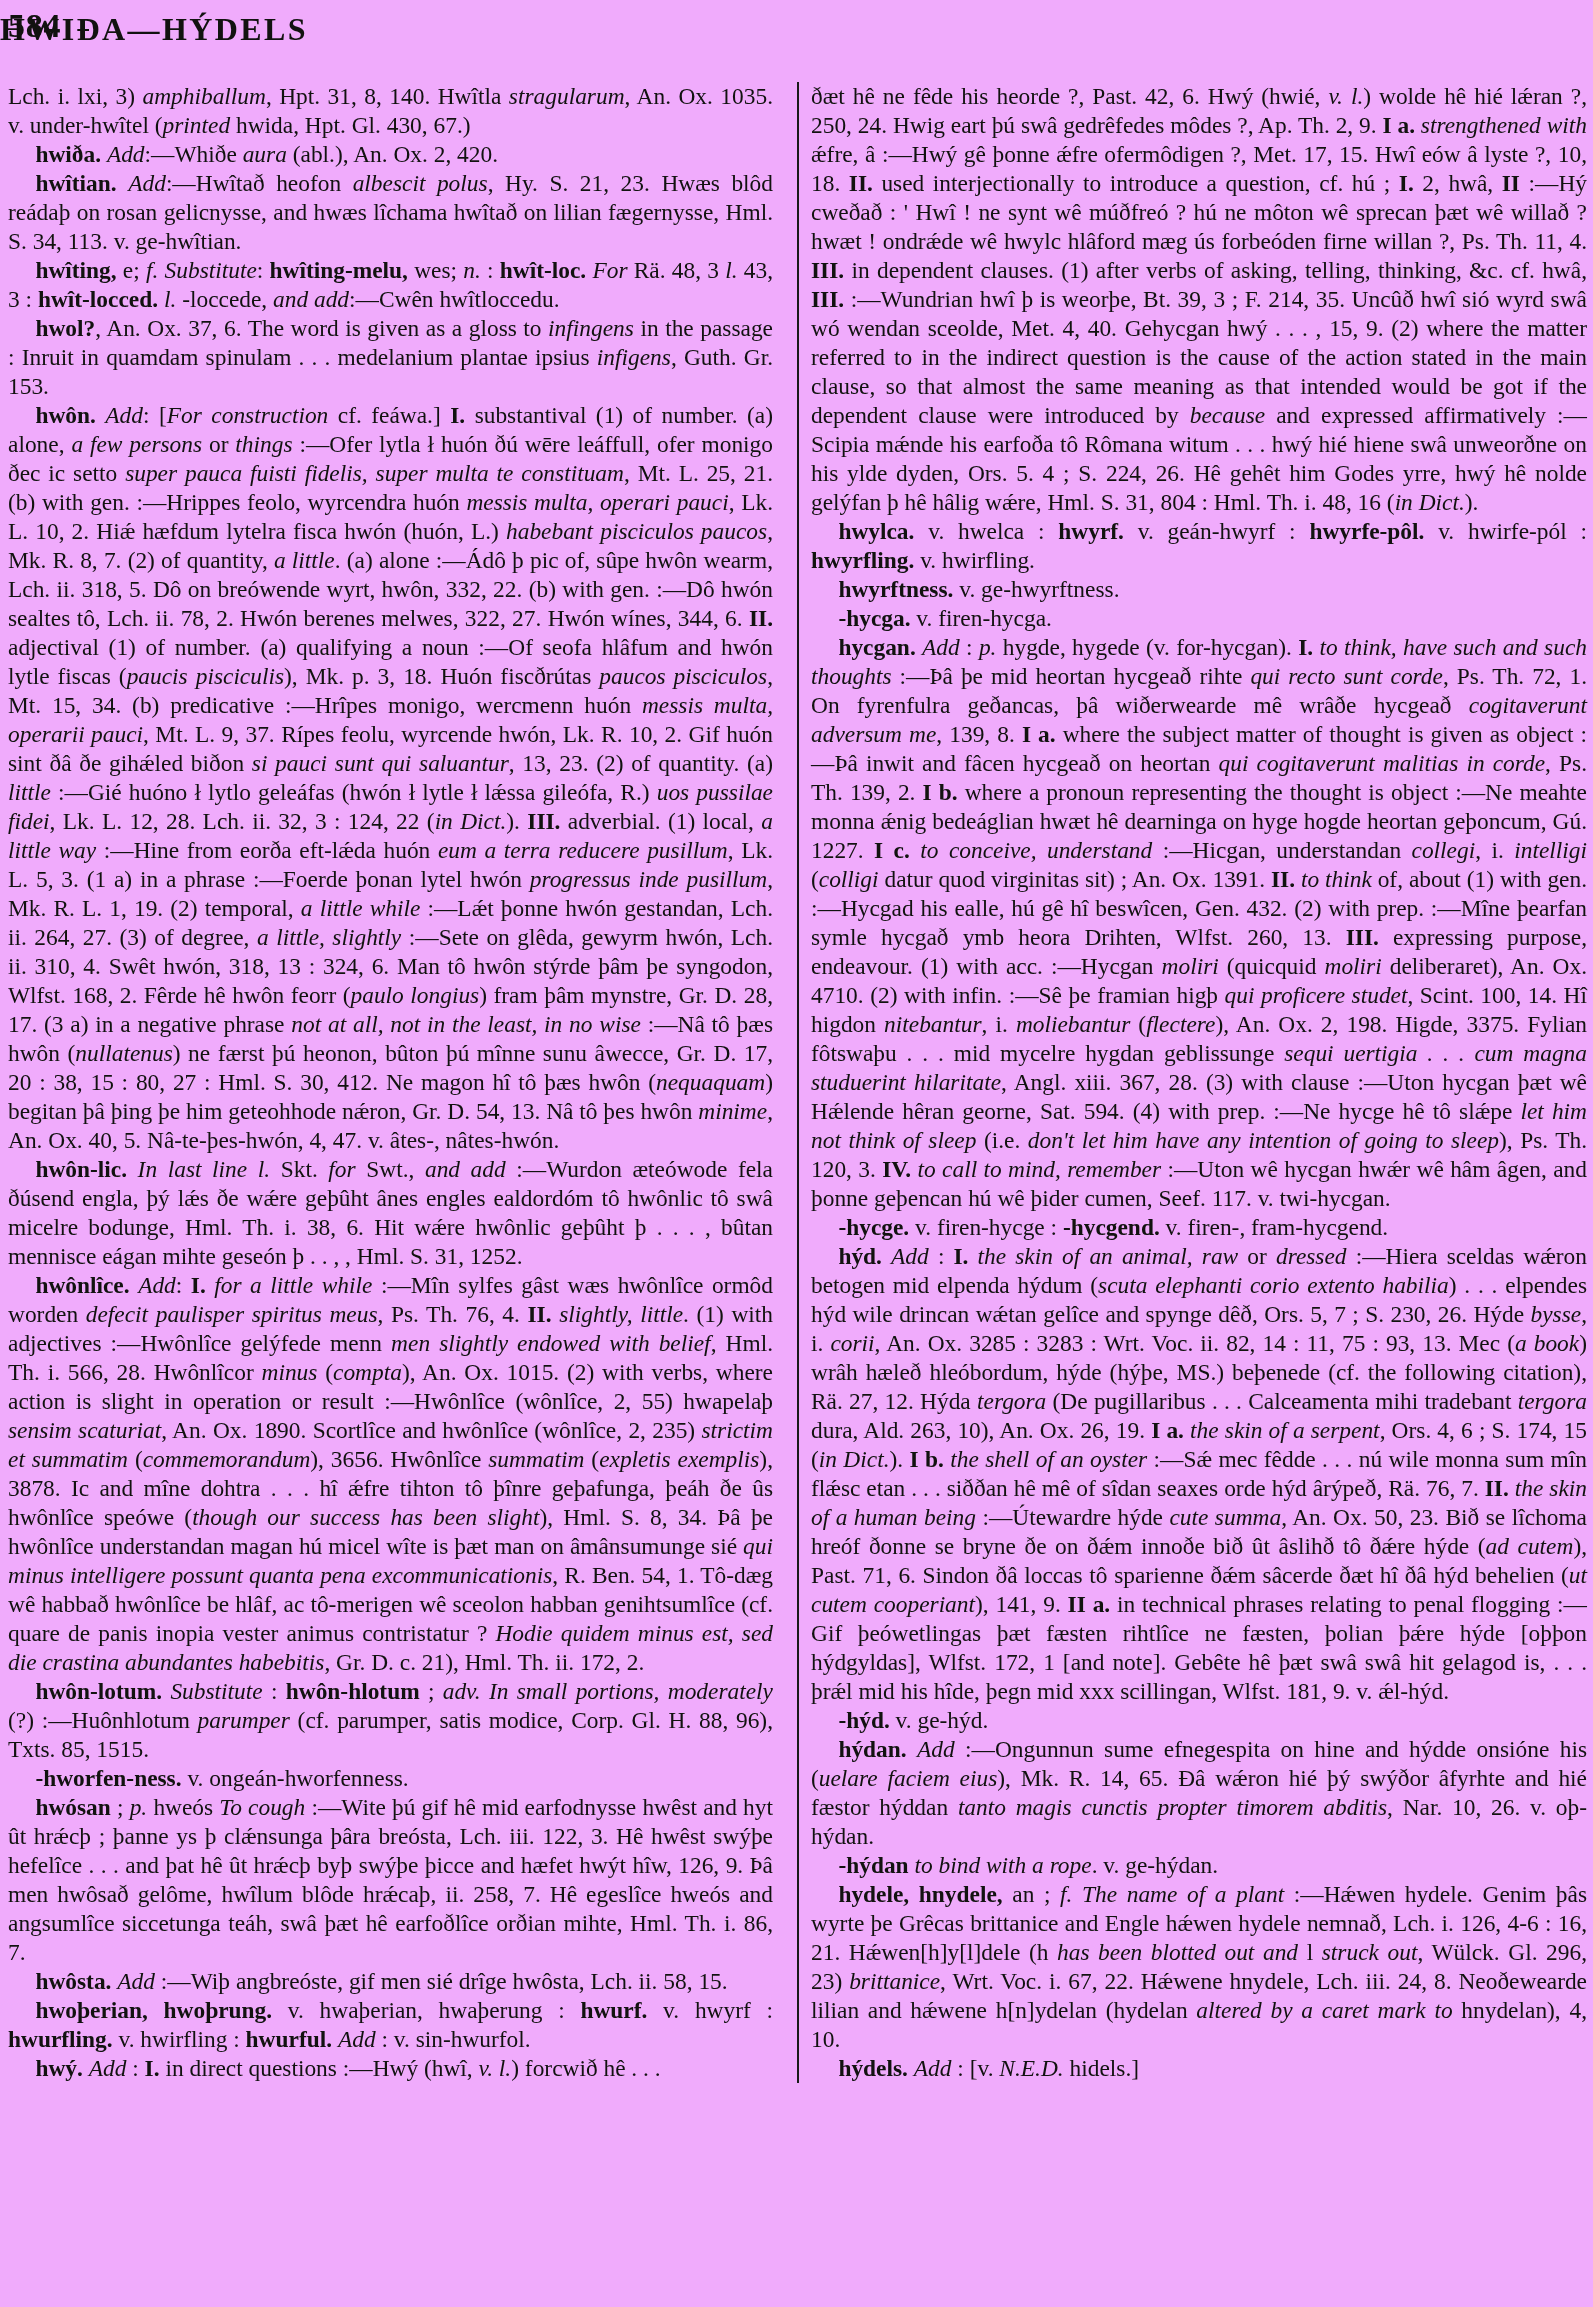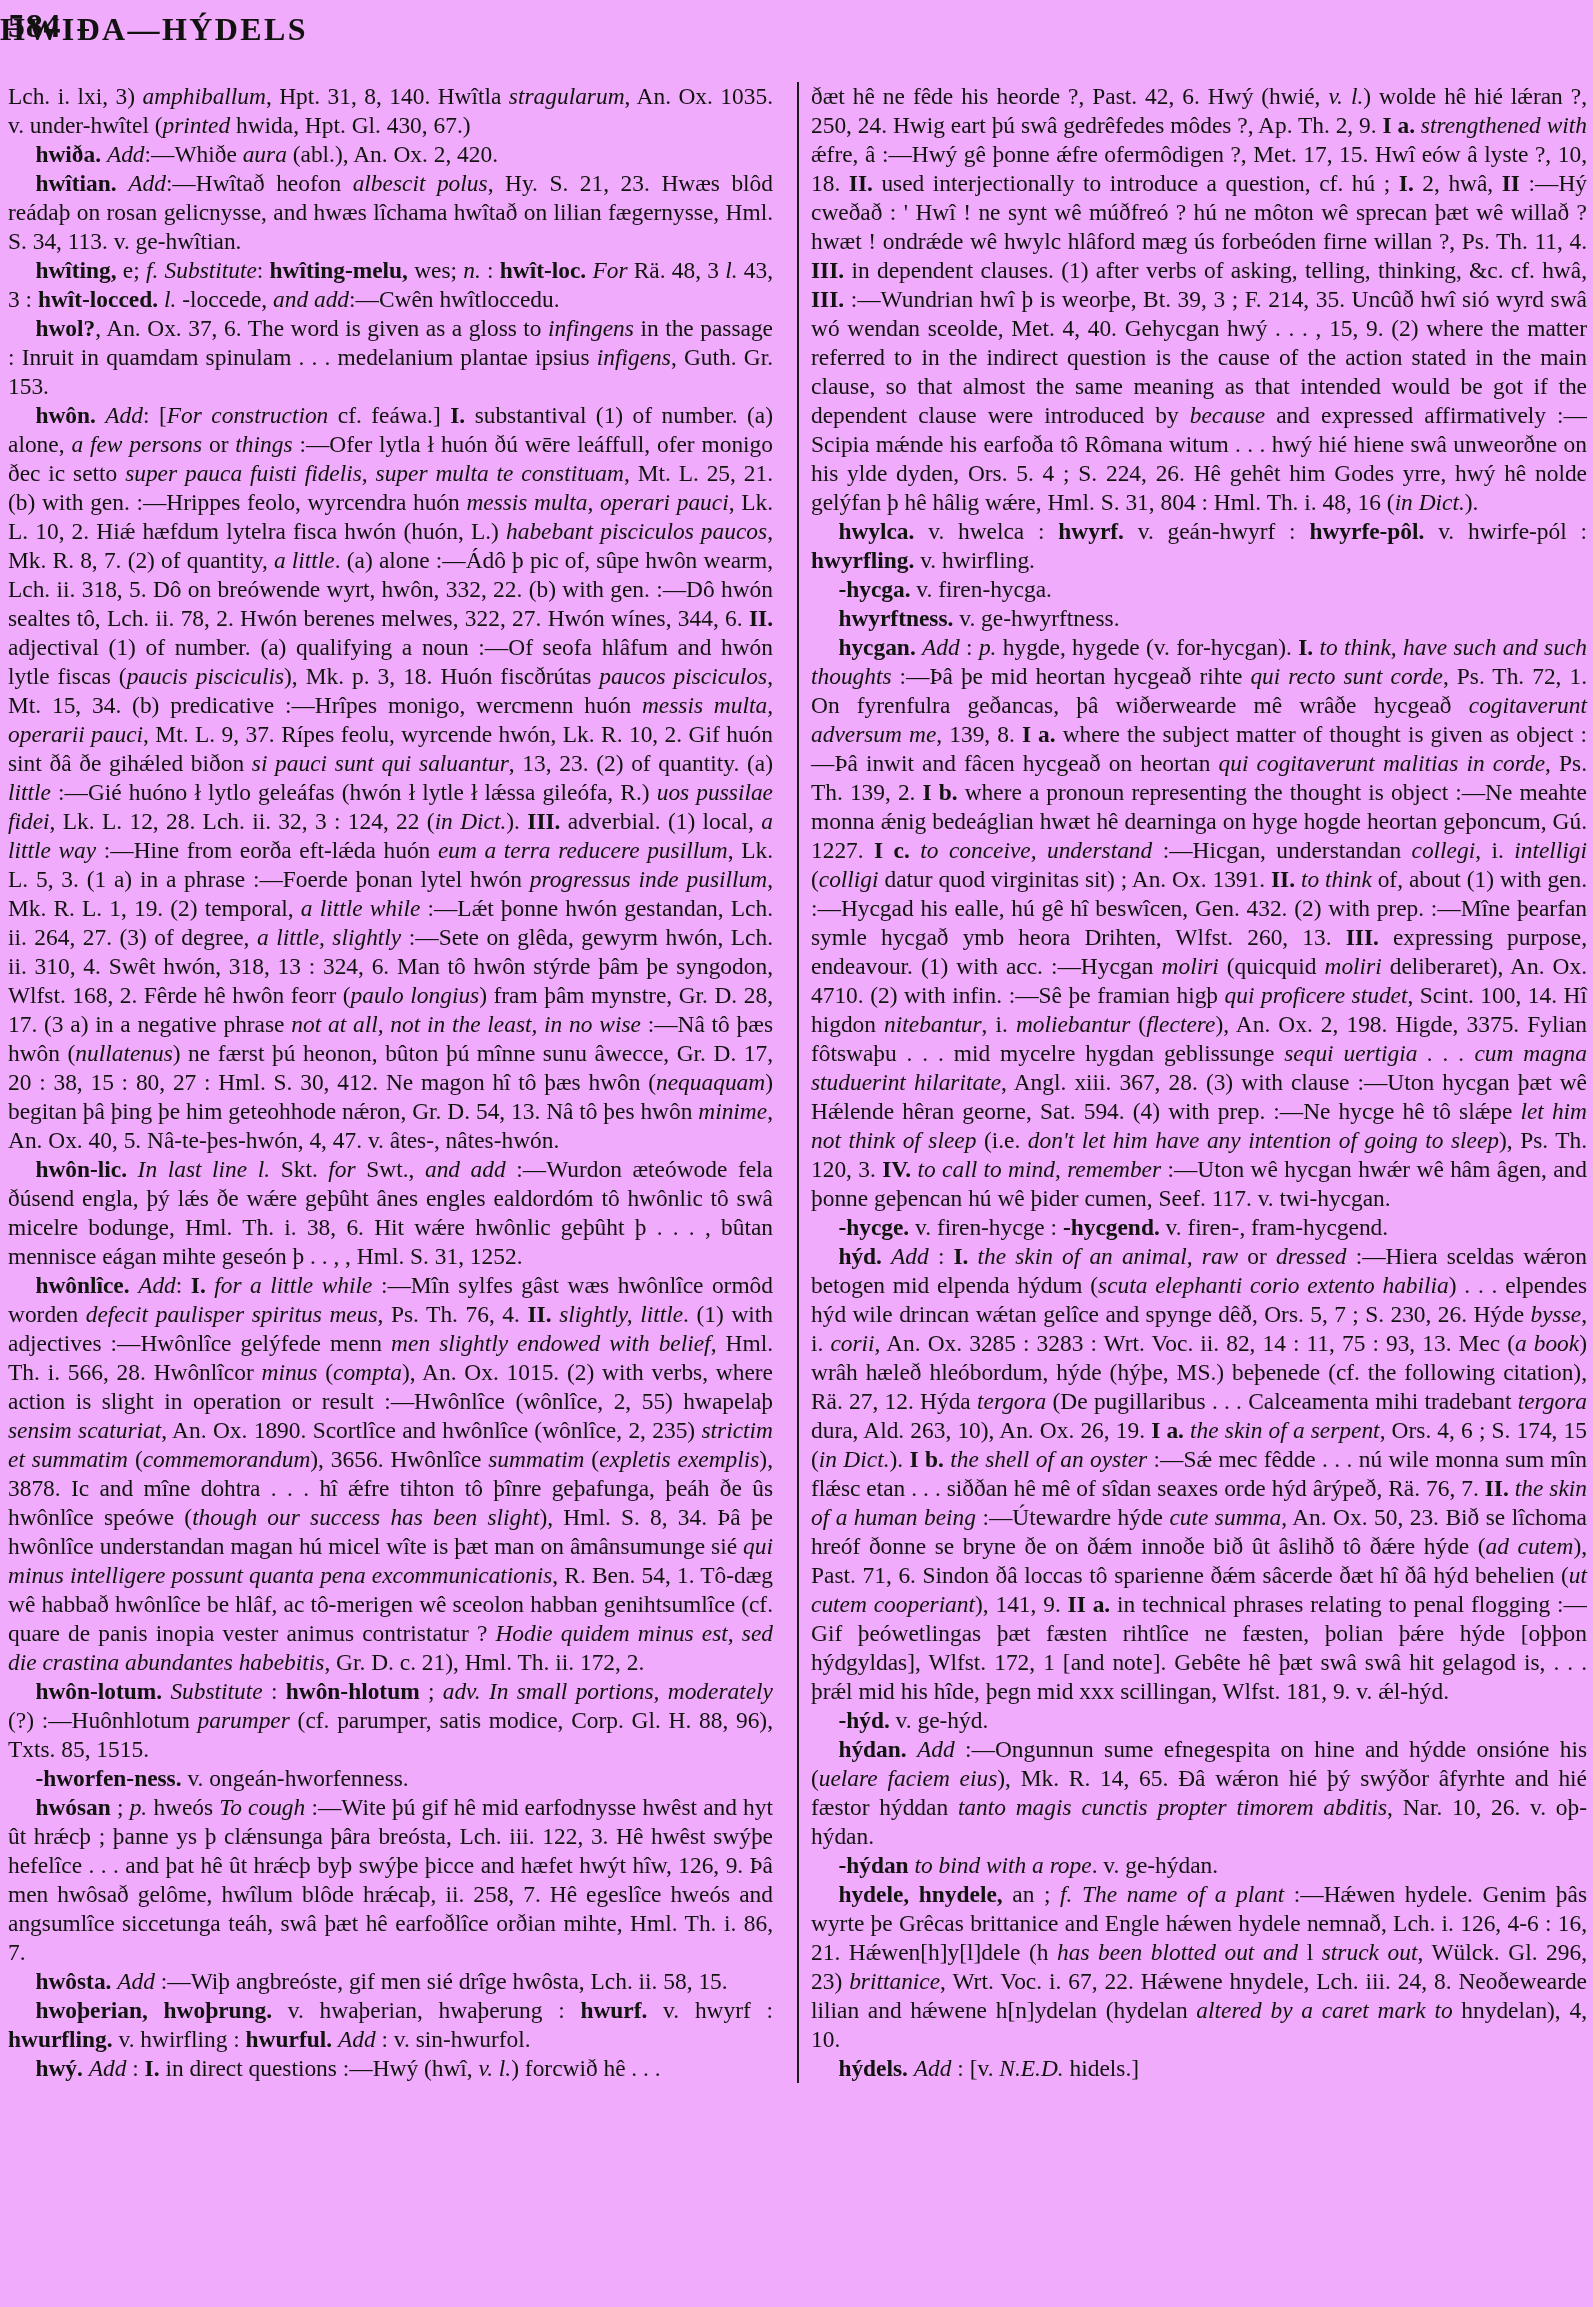--- a/index.html
+++ b/index.html
@@ -69,22 +69,22 @@
         <p class="entry"><b>hwôn-lotum.</b> <i>Substitute</i> : <b>hwôn-hlotum</b> ; <i>adv. In small portions, moderately</i> (?) :—Huônhlotum <i>parumper</i> (cf. parumper, satis modice, Corp. Gl. H. 88, 96), Txts. 85, 1515.</p>
         <p class="entry"><b>-hworfen-ness.</b> v. ongeán-hworfenness.</p>
         <p class="entry"><b>hwósan</b> ; <i>p.</i> hweós <i>To cough</i> :—Wite þú gif hê mid earfodnysse hwêst and hyt ût hrǽcþ ; þanne ys þ clǽnsunga þâra breósta, Lch. iii. 122, 3. Hê hwêst swýþe hefelîce . . . and þat hê ût hrǽcþ byþ swýþe þicce and hæfet hwýt hîw, 126, 9. Þâ men hwôsað gelôme, hwîlum blôde hrǽcaþ, ii. 258, 7. Hê egeslîce hweós and angsumlîce siccetunga teáh, swâ þæt hê earfoðlîce orðian mihte, Hml. Th. i. 86, 7.</p>
         <p class="entry"><b>hwôsta.</b> <i>Add</i> :—Wiþ angbreóste, gif men sié drîge hwôsta, Lch. ii. 58, 15.</p>
         <p class="entry"><b>hwoþerian, hwoþrung.</b> v. hwaþerian, hwaþerung : <b>hwurf.</b> v. hwyrf : <b>hwurfling.</b> v. hwirfling : <b>hwurful.</b> <i>Add</i> : v. sin-hwurfol.</p>
         <p class="entry"><b>hwý.</b> <i>Add</i> : <b>I.</b> in direct questions :—Hwý (hwî, <i>v. l.</i>) forcwið hê . . .</p>
       </div>
     <div class="col col-right">
         <p class="entry noindent">ðæt hê ne fêde his heorde ?, Past. 42, 6. Hwý (hwié, <i>v. l.</i>) wolde hê hié lǽran ?, 250, 24. Hwig eart þú swâ gedrêfedes môdes ?, Ap. Th. 2, 9. <b>I a.</b> <i>strengthened with</i> ǽfre, â :—Hwý gê þonne ǽfre ofermôdigen ?, Met. 17, 15. Hwî eów â lyste ?, 10, 18. <b>II.</b> used interjectionally to introduce a question, cf. hú ; <b>I.</b> 2, hwâ, <b>II</b> :—Hý cweðað : ' Hwî ! ne synt wê múðfreó ? hú ne môton wê sprecan þæt wê willað ? hwæt ! ondrǽde wê hwylc hlâford mæg ús forbeóden firne willan ?, Ps. Th. 11, 4. <b>III.</b> in dependent clauses. (1) after verbs of asking, telling, thinking, &amp;c. cf. hwâ, <b>III.</b> :—Wundrian hwî þ is weorþe, Bt. 39, 3 ; F. 214, 35. Uncûð hwî sió wyrd swâ wó wendan sceolde, Met. 4, 40. Gehycgan hwý . . . , 15, 9. (2) where the matter referred to in the indirect question is the cause of the action stated in the main clause, so that almost the same meaning as that intended would be got if the dependent clause were introduced by <i>because</i> and expressed affirmatively :—Scipia mǽnde his earfoða tô Rômana witum . . . hwý hié hiene swâ unweorðne on his ylde dyden, Ors. 5. 4 ; S. 224, 26. Hê gehêt him Godes yrre, hwý hê nolde gelýfan þ hê hâlig wǽre, Hml. S. 31, 804 : Hml. Th. i. 48, 16 (<i>in Dict.</i>).</p>
         <p class="entry"><b>hwylca.</b> v. hwelca : <b>hwyrf.</b> v. geán-hwyrf : <b>hwyrfe-pôl.</b> v. hwirfe-pól : <b>hwyrfling.</b> v. hwirfling.</p>
+        <p class="entry"><b>hwyrftness.</b> v. ge-hwyrftness.</p>
         <p class="entry"><b>-hycga.</b> v. firen-hycga.</p>
-        <p class="entry"><b>hwyrftness.</b> v. ge-hwyrftness.</p>
         <p class="entry"><b>hycgan.</b> <i>Add</i> : <i>p.</i> hygde, hygede (v. for-hycgan). <b>I.</b> <i>to think, have such and such thoughts</i> :—Þâ þe mid heortan hycgeað rihte <i>qui recto sunt corde</i>, Ps. Th. 72, 1. On fyrenfulra geðancas, þâ wiðerwearde mê wrâðe hycgeað <i>cogitaverunt adversum me</i>, 139, 8. <b>I a.</b> where the subject matter of thought is given as object :—Þâ inwit and fâcen hycgeað on heortan <i>qui cogitaverunt malitias in corde</i>, Ps. Th. 139, 2. <b>I b.</b> where a pronoun representing the thought is object :—Ne meahte monna ǽnig bedeáglian hwæt hê dearninga on hyge hogde heortan geþoncum, Gú. 1227. <b>I c.</b> <i>to conceive, understand</i> :—Hicgan, understandan <i>collegi</i>, i. <i>intelligi</i> (<i>colligi</i> datur quod virginitas sit) ; An. Ox. 1391. <b>II.</b> <i>to think</i> of, about (1) with gen. :—Hycgad his ealle, hú gê hî beswîcen, Gen. 432. (2) with prep. :—Mîne þearfan symle hycgað ymb heora Drihten, Wlfst. 260, 13. <b>III.</b> expressing purpose, endeavour. (1) with acc. :—Hycgan <i>moliri</i> (quicquid <i>moliri</i> deliberaret), An. Ox. 4710. (2) with infin. :—Sê þe framian higþ <i>qui proficere studet</i>, Scint. 100, 14. Hî higdon <i>nitebantur</i>, i. <i>moliebantur</i> (<i>flectere</i>), An. Ox. 2, 198. Higde, 3375. Fylian fôtswaþu . . . mid mycelre hygdan geblissunge <i>sequi uertigia . . . cum magna studuerint hilaritate</i>, Angl. xiii. 367, 28. (3) with clause :—Uton hycgan þæt wê Hǽlende hêran georne, Sat. 594. (4) with prep. :—Ne hycge hê tô slǽpe <i>let him not think of sleep</i> (i.e. <i>don't let him have any intention of going to sleep</i>), Ps. Th. 120, 3. <b>IV.</b> <i>to call to mind, remember</i> :—Uton wê hycgan hwǽr wê hâm âgen, and þonne geþencan hú wê þider cumen, Seef. 117. v. twi-hycgan.</p>
         <p class="entry"><b>-hycge.</b> v. firen-hycge : <b>-hycgend.</b> v. firen-, fram-hycgend.</p>
         <p class="entry"><b>hýd.</b> <i>Add</i> : <b>I.</b> <i>the skin of an animal, raw</i> or <i>dressed</i> :—Hiera sceldas wǽron betogen mid elpenda hýdum (<i>scuta elephanti corio extento habilia</i>) . . . elpendes hýd wile drincan wǽtan gelîce and spynge dêð, Ors. 5, 7 ; S. 230, 26. Hýde <i>bysse</i>, i. <i>corii</i>, An. Ox. 3285 : 3283 : Wrt. Voc. ii. 82, 14 : 11, 75 : 93, 13. Mec (<i>a book</i>) wrâh hæleð hleóbordum, hýde (hýþe, MS.) beþenede (cf. the following citation), Rä. 27, 12. Hýda <i>tergora</i> (De pugillaribus . . . Calceamenta mihi tradebant <i>tergora</i> dura, Ald. 263, 10), An. Ox. 26, 19. <b>I a.</b> <i>the skin of a serpent</i>, Ors. 4, 6 ; S. 174, 15 (<i>in Dict.</i>). <b>I b.</b> <i>the shell of an oyster</i> :—Sǽ mec fêdde . . . nú wile monna sum mîn flǽsc etan . . . siððan hê mê of sîdan seaxes orde hýd ârýpeð, Rä. 76, 7. <b>II.</b> <i>the skin of a human being</i> :—Útewardre hýde <i>cute summa</i>, An. Ox. 50, 23. Bið se lîchoma hreóf ðonne se bryne ðe on ðǽm innoðe bið ût âslihð tô ðǽre hýde (<i>ad cutem</i>), Past. 71, 6. Sindon ðâ loccas tô sparienne ðǽm sâcerde ðæt hî ðâ hýd behelien (<i>ut cutem cooperiant</i>), 141, 9. <b>II a.</b> in technical phrases relating to penal flogging :—Gif þeówetlingas þæt fæsten rihtlîce ne fæsten, þolian þǽre hýde [oþþon hýdgyldas], Wlfst. 172, 1 [and note]. Gebête hê þæt swâ swâ hit gelagod is, . . . þrǽl mid his hîde, þegn mid xxx scillingan, Wlfst. 181, 9. v. ǽl-hýd.</p>
         <p class="entry"><b>-hýd.</b> v. ge-hýd.</p>
         <p class="entry"><b>hýdan.</b> <i>Add</i> :—Ongunnun sume efnegespita on hine and hýdde onsióne his (<i>uelare faciem eius</i>), Mk. R. 14, 65. Ðâ wǽron hié þý swýðor âfyrhte and hié fæstor hýddan <i>tanto magis cunctis propter timorem abditis</i>, Nar. 10, 26. v. oþ-hýdan.</p>
         <p class="entry"><b>-hýdan</b> <i>to bind with a rope</i>. v. ge-hýdan.</p>
         <p class="entry"><b>hydele, hnydele,</b> an ; <i>f.</i> <i>The name of a plant</i> :—Hǽwen hydele. Genim þâs wyrte þe Grêcas brittanice and Engle hǽwen hydele nemnað, Lch. i. 126, 4-6 : 16, 21. Hǽwen[h]y[l]dele (h <i>has been blotted out and</i> l <i>struck out</i>, Wülck. Gl. 296, 23) <i>brittanice</i>, Wrt. Voc. i. 67, 22. Hǽwene hnydele, Lch. iii. 24, 8. Neoðewearde lilian and hǽwene h[n]ydelan (hydelan <i>altered by a caret mark to</i> hnydelan), 4, 10.</p>
         <p class="entry"><b>hýdels.</b> <i>Add</i> : [v. <i>N.E.D.</i> hidels.]</p>
       </div>
   </div>

